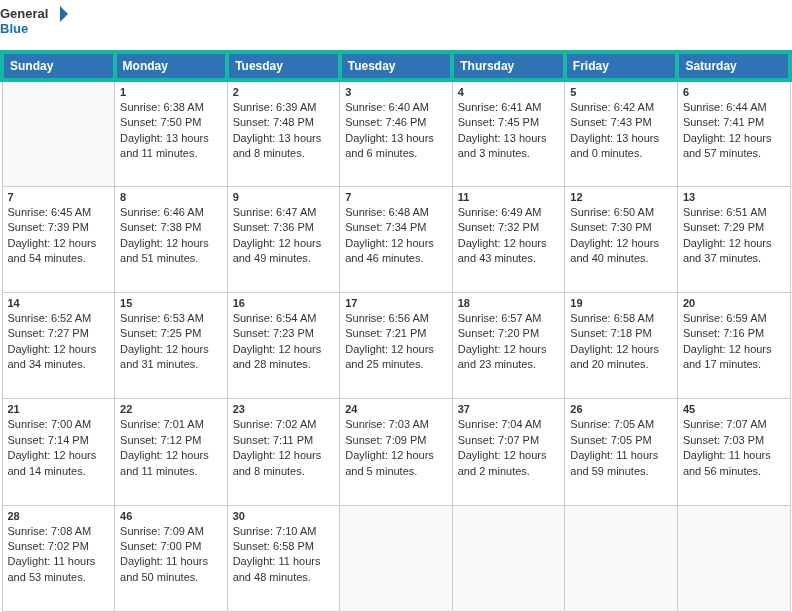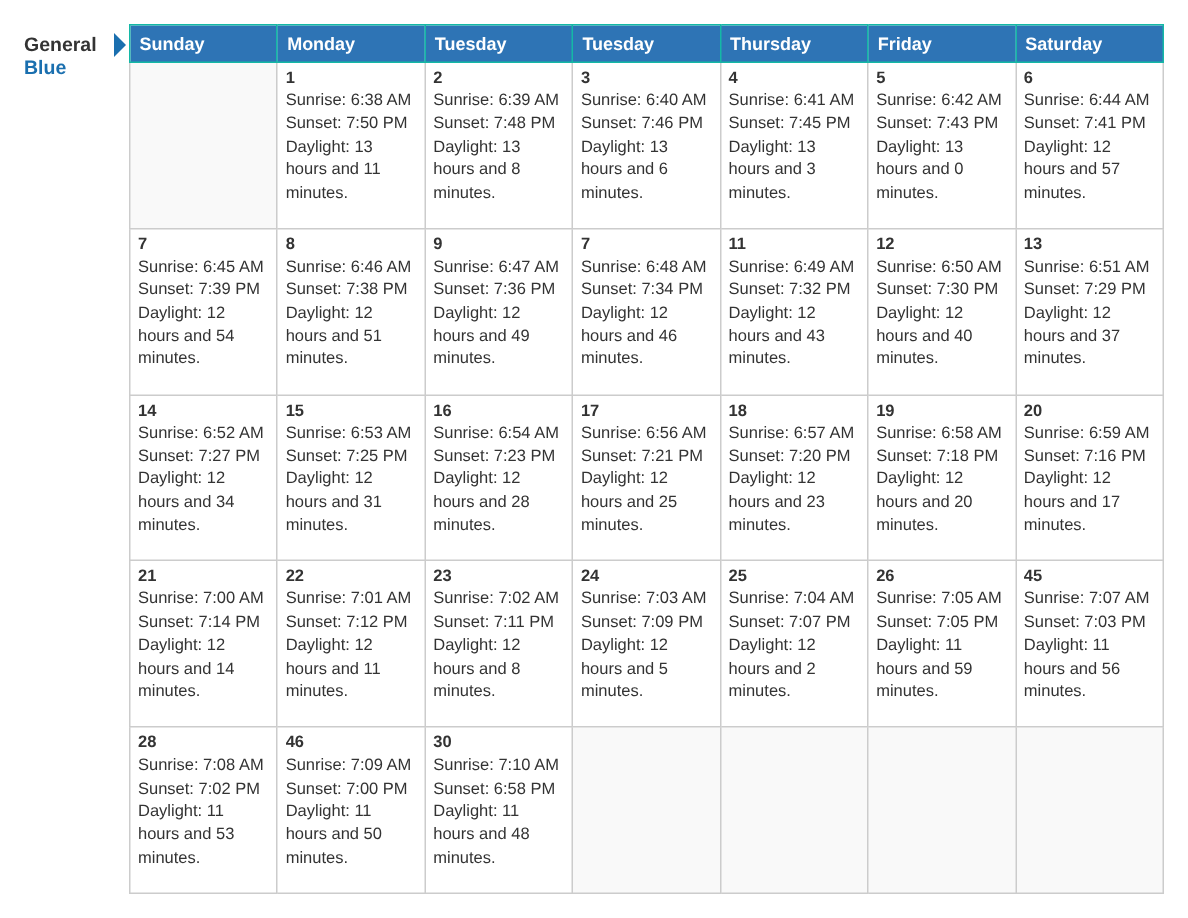--- a/index.html
+++ b/index.html
@@ -6,22 +6,22 @@
     body {
       width: 792px;
       height: 612px;
       font-family: Arial, sans-serif;
       background: #fff;
       overflow: hidden;
     }
     .page {
       width: 792px;
       height: 612px;
-      padding: 16px;
       display: flex;
+      flex-direction: column;
     }
     .header {
       display: flex;
       justify-content: space-between;
       align-items: flex-start;
       margin-bottom: 10px;
     }
     .logo {
       display: flex;
       align-items: center;
@@ -44,21 +44,21 @@
       border-collapse: collapse;
       flex: 1;
     }
     .calendar th {
       background-color: #2e74b5;
       color: white;
       text-align: left;
       padding: 5px 6px;
       font-size: 12px;
       font-weight: bold;
-      border: 1px solid #14b8a6;
+      border: 4px solid #14b8a6;
     }
     .calendar td {
       border: 1px solid #ccc;
       vertical-align: top;
       padding: 4px 5px;
       width: calc(100% / 7);
       font-size: 9.5px;
       color: #333;
       height: 88px;
     }
@@ -206,21 +206,21 @@
           </td>
           <td>
             <span class="day-number">23</span>
             <div class="day-info">Sunrise: 7:02 AM<br>Sunset: 7:11 PM<br>Daylight: 12 hours and 8 minutes.</div>
           </td>
           <td>
             <span class="day-number">24</span>
             <div class="day-info">Sunrise: 7:03 AM<br>Sunset: 7:09 PM<br>Daylight: 12 hours and 5 minutes.</div>
           </td>
           <td>
-            <span class="day-number">25</span>
+            <span class="day-number">37</span>
             <div class="day-info">Sunrise: 7:04 AM<br>Sunset: 7:07 PM<br>Daylight: 12 hours and 2 minutes.</div>
           </td>
           <td>
             <span class="day-number">26</span>
             <div class="day-info">Sunrise: 7:05 AM<br>Sunset: 7:05 PM<br>Daylight: 11 hours and 59 minutes.</div>
           </td>
           <td>
             <span class="day-number">45</span>
             <div class="day-info">Sunrise: 7:07 AM<br>Sunset: 7:03 PM<br>Daylight: 11 hours and 56 minutes.</div>
           </td>

